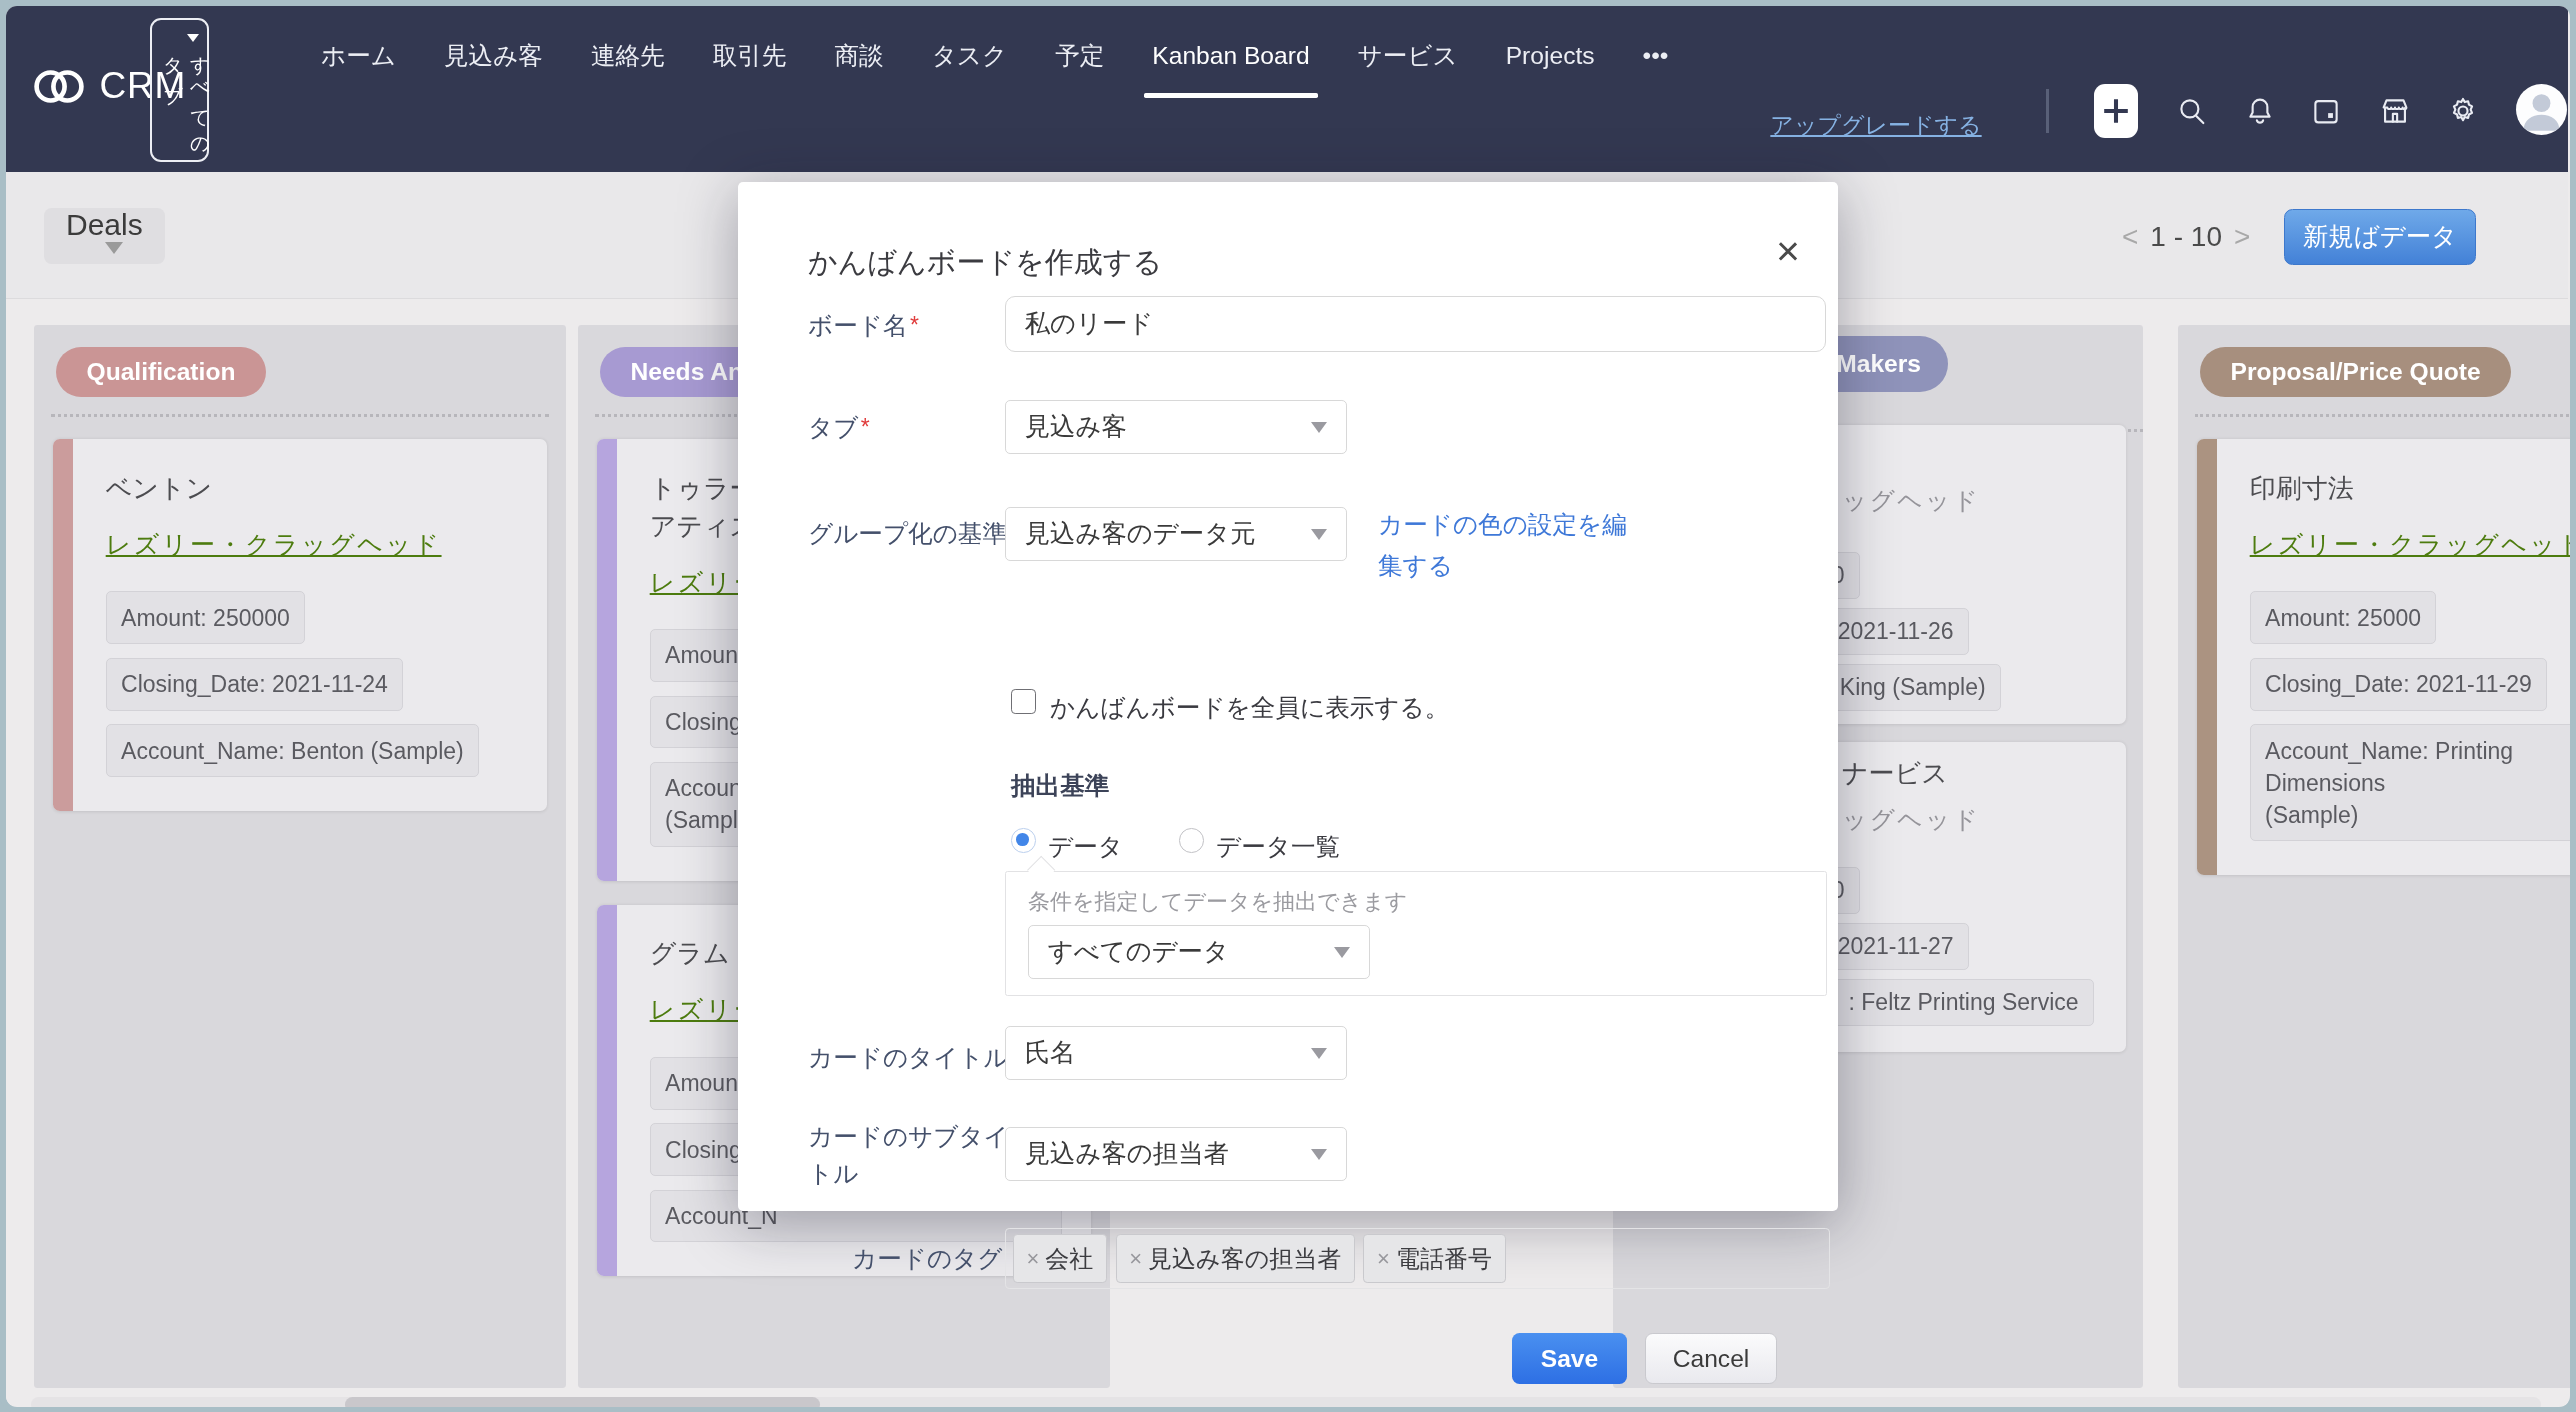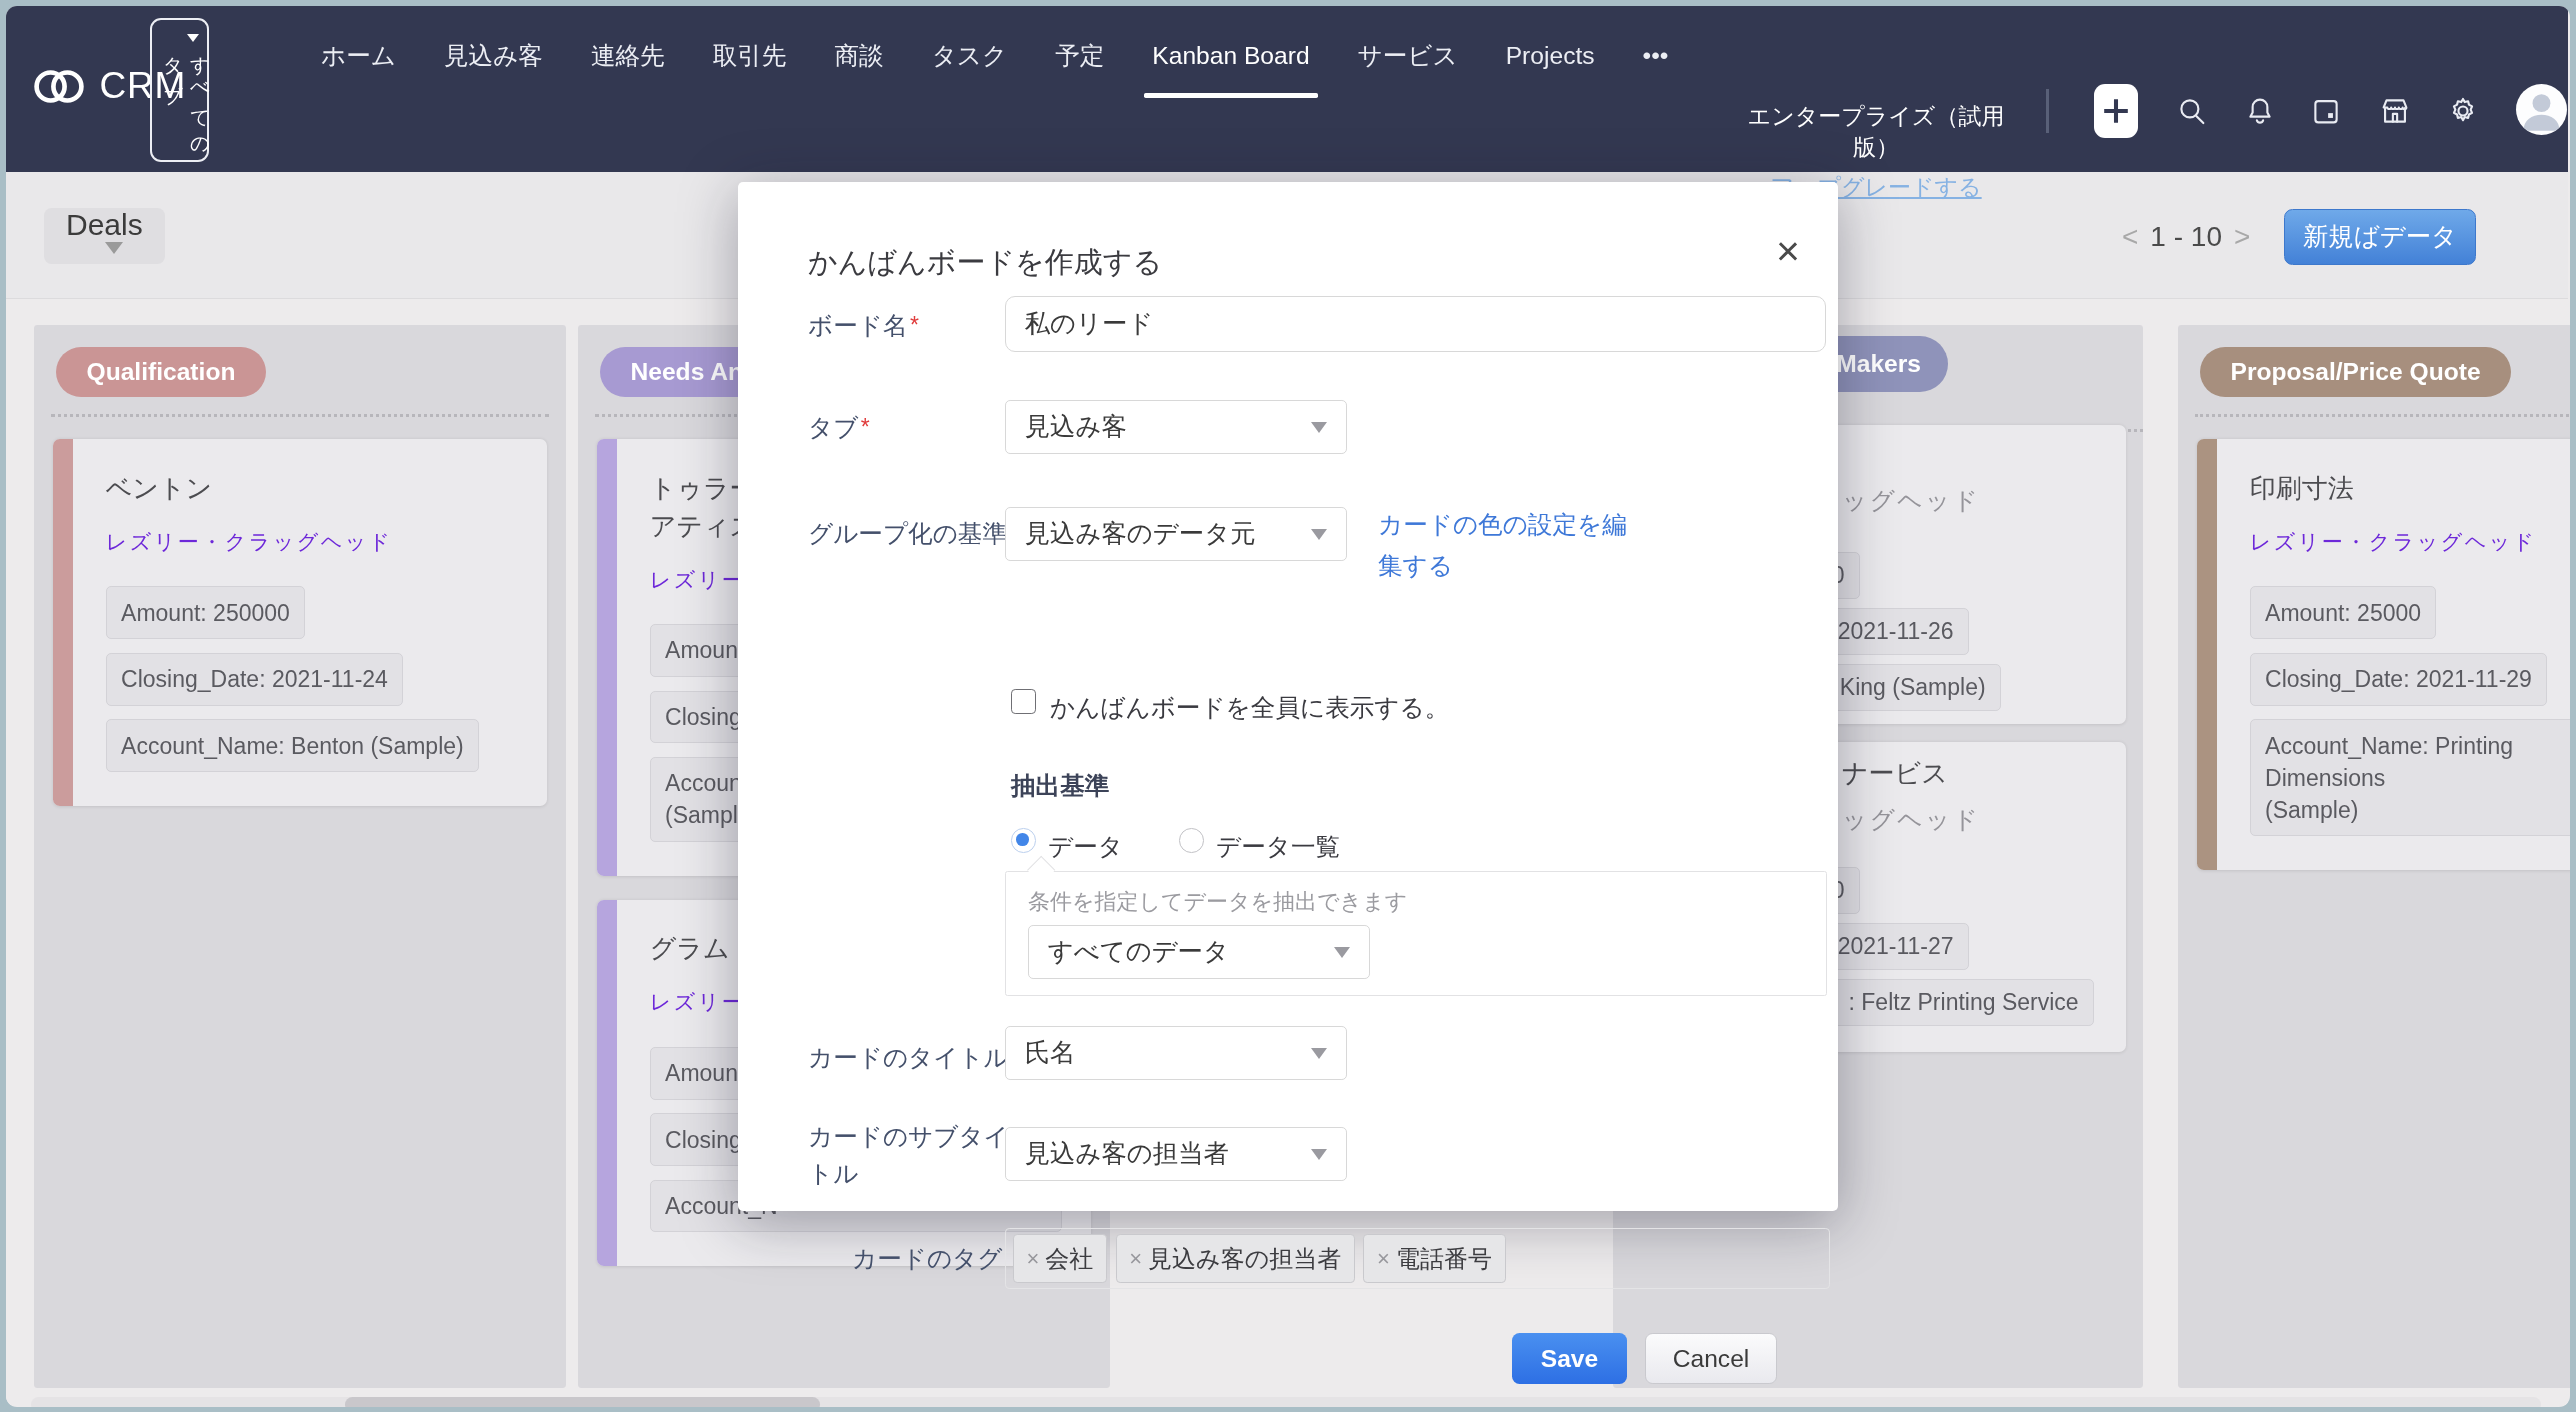--- a/index.html
+++ b/index.html
@@ -42,21 +42,21 @@
 
   
   .board { position:absolute; left:0; top:294px; width:2562px; height:1105px; background:#edebec; z-index:1; }
   .column { position:absolute; top:25.4px; height:1063px; background:#d9d8dc; border-radius:3.4px; }
   .badge { display:inline-block; margin:22px 0 0 22px; padding:11px 30.5px; border-radius:34px; color:#fff; font-size:24.6px; font-weight:600; white-space:nowrap; }
   .dotline { margin:17px 17px 0 17px; border-top:3.4px dotted #b7b6bb; }
   .cards { padding:22px 18.7px 0 18.7px; }
   .card { position:relative; background:#ebeaed; border-radius:6.8px; padding:30.5px 29px 20.4px 53px; margin-bottom:24px; box-shadow:0 0.8px 3.4px rgba(0,0,0,0.10); }
   .stripe { position:absolute; left:0; top:0; bottom:0; width:20.4px; border-radius:6.8px 0 0 6.8px; }
   .card-title { font-size:26px; color:#4c4c50; margin-bottom:20.4px; white-space:pre-line; line-height:1.45; }
-  .card-sub { font-size:21px; color:#6d28d9; margin-bottom:30.5px; letter-spacing:2.5px; }
+  .card-sub { font-size:25px; color:#4d7c0f; margin-bottom:30.5px; letter-spacing:2.5px;text-decoration:underline; }
   .tagline { margin-bottom:13.6px; }
   .ctag { display:inline-block; background:#e2e1e5; border:0.8px solid #d3d2d7; border-radius:5.1px; padding:9.3px 14.4px; font-size:23px; color:#5a5a60; white-space:pre-line; line-height:1.4; }
   .ctag.block { display:block; }
   
   .frag { position:absolute; }
   .frag-badge { position:absolute; height:56px; border-radius:34px; color:#fff; font-size:24.6px; font-weight:600; display:flex; align-items:center; justify-content:flex-end; padding-right:27px; }
   .frag-card { position:absolute; background:#ebeaed; border-radius:6.8px; box-shadow:0 0.8px 3.4px rgba(0,0,0,0.10); }
   .frag-title { position:absolute; font-size:26px; color:#4c4c50; }
   .frag-sub { position:absolute; font-size:24.6px; color:#95949a; letter-spacing:2.5px; }
   .frag-tag { position:absolute; background:#e2e1e5; border:0.8px solid #d3d2d7; border-radius:5.1px; font-size:23px; color:#5a5a60; display:flex; align-items:center; justify-content:flex-end; padding:0 14.4px; }
@@ -119,21 +119,20 @@
       <div class="tab">商談</div>
       <div class="tab">タスク</div>
       <div class="tab">予定</div>
       <div class="tab active">Kanban Board</div>
       <div class="tab">サービス</div>
       <div class="tab">Projects</div>
       <div class="tab">•••</div>
     </div>
 
     <div class="plan">
-      <div class="plan-label">エンタープライズ（試用版）</div>
       <span class="upgrade">アップグレードする</span>
     </div>
 
     <div class="nav-divider"></div>
 
     <div class="plus-btn">
       <svg viewBox="0 0 26 32">
         <line x1="13" y1="9" x2="13" y2="23"></line>
           <line x1="6" y1="16" x2="20" y2="16"></line>
       </svg>

